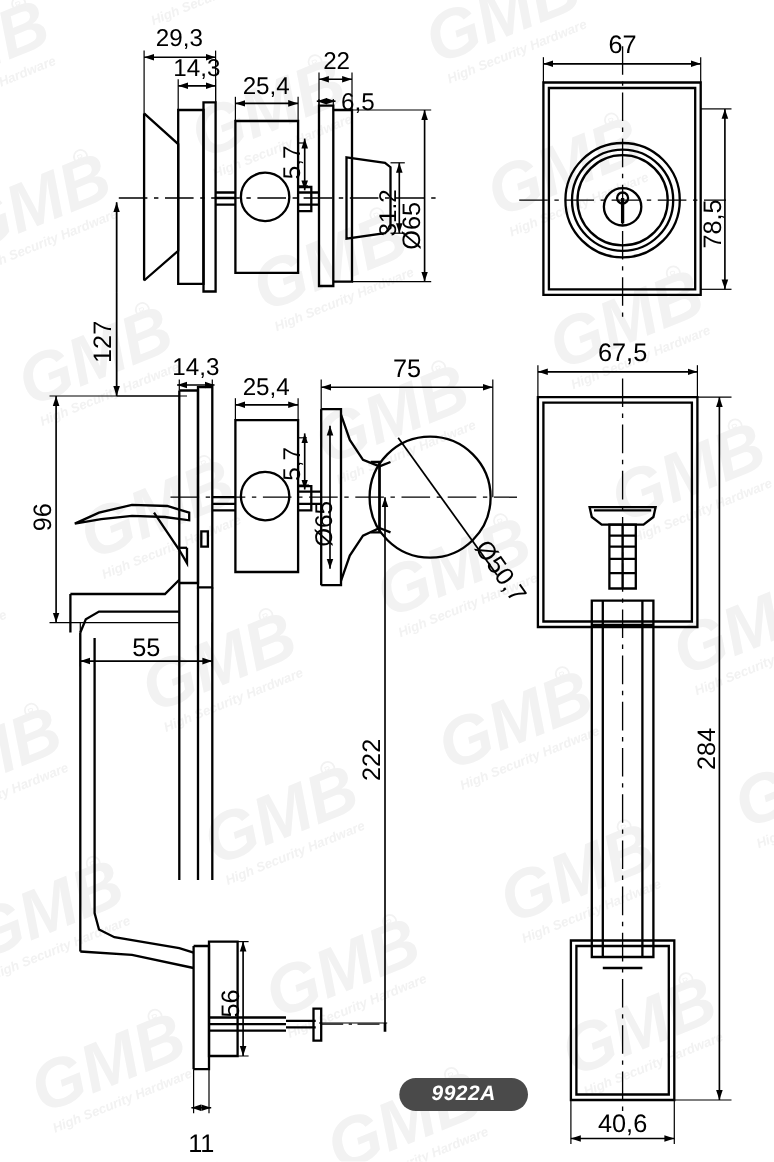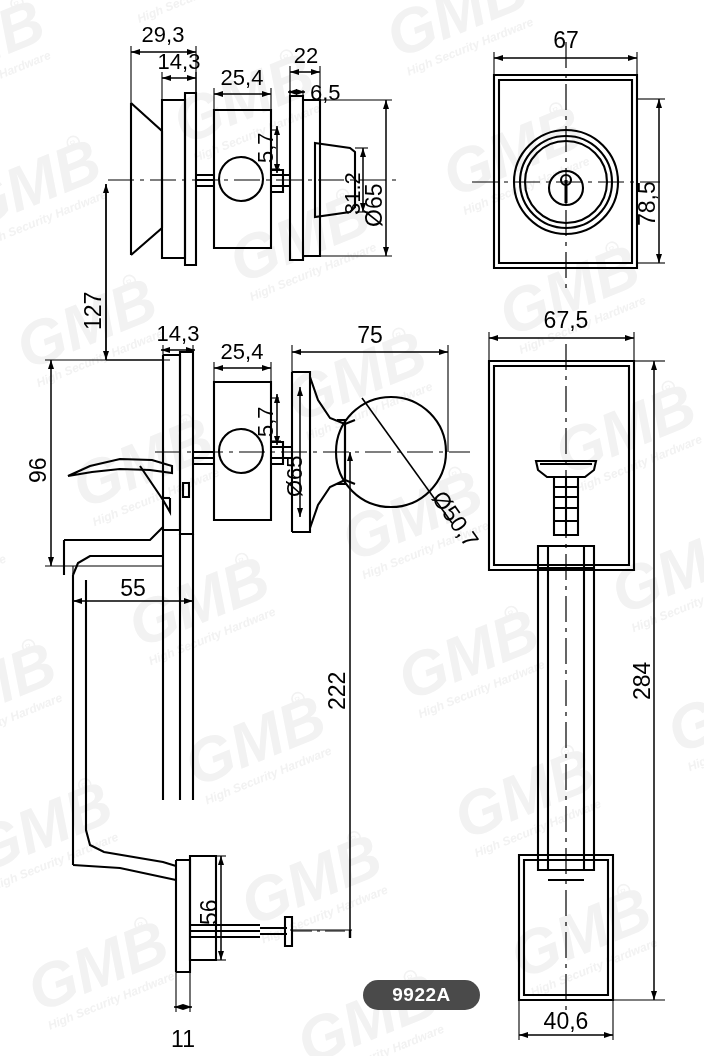--- a/index.html
+++ b/index.html
@@ -10,21 +10,21 @@
     position:relative;overflow:hidden;
   }
   #sheet{position:absolute;inset:0;width:704px;height:1056px;}
   .wm-layer{position:absolute;inset:0;pointer-events:none;}
   #badge{
     position:absolute;left:363px;top:980px;
     width:117px;height:30px;border-radius:15px;
     background:#4a4a4a;color:#ffffff;
     font-size:19px;font-weight:bold;
     display:flex;align-items:center;justify-content:center;
-    letter-spacing:.5px;font-family:"Liberation Sans", sans-serif;
+    letter-spacing:.5px;font-family:"Liberation Sans", sans-serif;font-style:italic;
   }
 </style>
 </head>
 <body>
 
 <svg id="wm" class="wm-layer" width="704" height="1056" viewBox="0 0 704 1056">
   <defs>
     <g id="wmTile">
       <text x="0" y="0" font-family="Liberation Sans, sans-serif" font-size="62" font-weight="bold" font-style="italic" fill="#f2f2f2">GMB</text>
       <text x="4" y="20" font-family="Liberation Sans, sans-serif" font-size="12" font-weight="bold" font-style="italic" fill="#f2f2f2">High Security Hardware</text>

